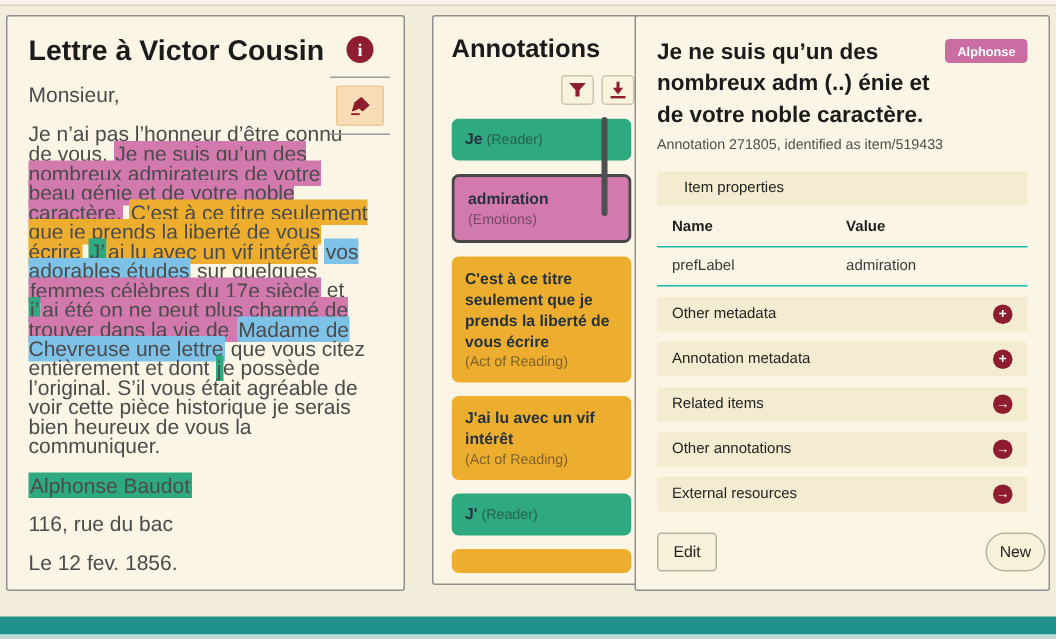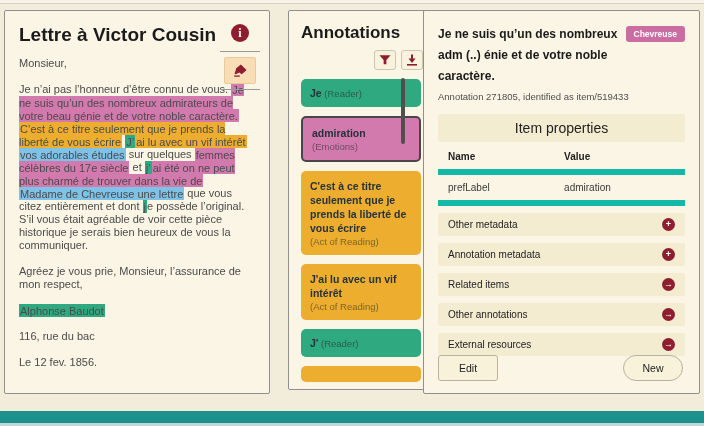--- a/index.html
+++ b/index.html
@@ -24,21 +24,21 @@
     display:flex; flex-direction:column; align-items:center; }
   .info-circle { width:18px; height:18px; border-radius:50%;
     background:var(--dark-red,#8e1e2f); color:#fff; font-size:12px; font-weight:bold;
     display:flex; align-items:center; justify-content:center;
     font-family:"Liberation Serif", serif; cursor:pointer; }
   .tool-divider { width:40px; height:1px; background:#9a9a9a; margin:9px 0 5px; }
   .tool-divider.bottom { margin:5px 0 0; }
   .hl-btn { width:32px; height:27px; background:var(--hl-btn-bg,#f9ddb6);
     border:1px solid #ecca97; border-radius:2px; display:flex; align-items:center;
     justify-content:center; padding:0; cursor:pointer; }
-  .letter { margin:11px 14px 0; font-size:11px; line-height:13px; color:#4b4b4b; width:228px; }
+  .letter { margin:11px 14px 0; font-size:14px; line-height:13px; color:#4b4b4b; width:228px; }
   .letter p { margin:0 0 13px; }
   .hl { padding:0.5px 1px; }
   .hl-pink   { background:var(--pink,#d279ae); }
   .hl-orange { background:var(--orange,#edae2f); }
   .hl-blue   { background:var(--blue,#7fc2e7); }
   .hl-green  { background:var(--green,#2ea980); }
 
   
   .anno-title { margin:12px 12px 0; font-size:17px; font-weight:bold; color:#1b1b1b; }
   .anno-toolbar { display:flex; justify-content:flex-end; gap:5px; margin:7px 13px 0; }
@@ -55,40 +55,40 @@
   .chip b { font-size:10.5px; }
   .chip .cat { color:rgba(35,35,35,0.55); font-size:9.5px; }
   .chip-label { font-weight:bold; font-size:10.5px; line-height:14px; margin-bottom:1px; }
   .scroll-thumb { position:absolute; top:67px; left:112px; width:4px; height:66px;
     background:#4f4f4f; border-radius:2px; cursor:pointer; }
 
   
   .detail-inner { padding:13px 14px 0; }
   .badge { float:right; background:var(--badge,#c96da3); color:#fff; font-size:8.5px;
     font-weight:bold; padding:3px 8px; border-radius:3px; margin:2px 0 4px 8px; }
-  .detail-title { margin:0; font-size:12px; line-height:21px; font-weight:bold; color:#1b1b1b; }
+  .detail-title { margin:0; font-size:15px; line-height:21px; font-weight:bold; color:#1b1b1b; }
   .subtitle { margin:4px 0 0; font-size:9.5px; color:#4f4f4f; }
-  .bar { margin-top:12px; background:var(--bar,#f3ecd1); padding:6px 28px; font-size:14px;
-    color:#222; border-radius:2px;text-align:center; }
+  .bar { margin-top:12px; background:var(--bar,#f3ecd1); padding:6px 18px; font-size:10px;
+    color:#222; border-radius:2px; }
   .props-table { width:100%; border-collapse:collapse; font-size:10px; color:#3a3a3a;
     margin-top:2px; }
   .props-table th { text-align:left; font-weight:bold; color:#1e1e1e; }
-  .props-table th, .props-table td { padding:7px 10px; border-bottom:6px solid #14b8a6; }
+  .props-table th, .props-table td { padding:7px 10px; border-bottom:1px solid #14b8a6; }
   .props-table th:first-child, .props-table td:first-child { width:47%; }
   .acc { display:flex; justify-content:space-between; align-items:center;
     background:var(--bar,#f3ecd1); padding:5px 10px; margin-top:7px; border-radius:2px;
     font-size:10px; color:#222; cursor:pointer; }
   .acc-icon { width:13px; height:13px; border-radius:50%; background:var(--dark-red,#8e1e2f);
     color:#fff; font-size:9px; line-height:13px; text-align:center; font-weight:bold;
     flex:0 0 13px; }
   .btn { position:absolute; bottom:12px; background:#f8f2da; border:1px solid #b9b39e;
-    border-radius:3px; font-size:10.5px; color:#222; padding:6px 6px; width:60px;
+    border-radius:3px; font-size:10.5px; color:#222; padding:6px 6px; width:40px;
     text-align:center; font-family:inherit; cursor:pointer; }
   .btn-edit { left:14px; }
-  .btn-new  { right:16px;border-radius:13px; }
+  .btn-new  { right:2px;border-radius:13px; }
 
   
   .footer-bar { position:absolute; left:0; right:0; top:411px; height:12px;
     background:var(--teal,#1f918c); }
   .footer-under { position:absolute; left:0; right:0; top:423px; height:3px;
     background:#bcd9d7; }
 </style>
 </head>
 <body>
 
@@ -108,21 +108,20 @@
         </g>
         <rect x="3" y="19" width="8" height="1.8" fill="#8e1e2f"></rect>
       </svg>
     </button>
     <div class="tool-divider bottom"></div>
   </div>
 
   <div class="letter">
     <p>Monsieur,</p>
     <p id="letter-body"><span>Je n’ai pas l’honneur d’être connu de vous. </span><span class="hl hl-pink">Je ne suis qu’un des nombreux admirateurs de votre beau génie et de votre noble caractère.</span><span> </span><span class="hl hl-orange">C’est à ce titre seulement que je prends la liberté de vous écrire</span><span> </span><span class="hl hl-green">J’</span><span class="hl hl-orange">ai lu avec un vif intérêt</span><span> </span><span class="hl hl-blue">vos adorables études</span><span> sur quelques </span><span class="hl hl-pink">femmes célèbres du 17e siècle</span><span> et </span><span class="hl hl-green">j’</span><span class="hl hl-pink">ai été on ne peut plus charmé de trouver dans la vie de </span><span class="hl hl-blue">Madame de Chevreuse une lettre</span><span> que vous citez entièrement et dont </span><span class="hl hl-green">j</span><span>e possède l’original. S’il vous était agréable de voir cette pièce historique je serais bien heureux de vous la communiquer.</span></p>
-    <p>Agréez je vous prie, Monsieur, l’assurance de mon respect,</p>
     <p><span class="hl hl-green">Alphonse Baudot</span></p>
     <p>116, rue du bac</p>
     <p>Le 12 fev. 1856.</p>
   </div>
 </section>
 
 <section class="panel panel-annotations">
   <h2 class="anno-title">Annotations</h2>
 
   <div class="anno-toolbar">
@@ -155,21 +154,21 @@
         <div class="cat">(Act of Reading)</div>
       </div>
       <div class="chip chip-green"><b>J'</b><span class="cat"> (Reader)</span></div>
       <div class="chip chip-orange"></div>
     </div>
   <div class="scroll-thumb"></div>
 </section>
 
 <section class="panel panel-detail">
   <div class="detail-inner">
-    <span class="badge">Chevreuse</span>
+    <span class="badge">Alphonse</span>
     <h2 class="detail-title">Je ne suis qu’un des nombreux adm (..) énie et de votre noble caractère.</h2>
     <p class="subtitle">Annotation 271805, identified as item/519433</p>
 
     <div class="bar">Item properties</div>
     <table class="props-table">
       <thead>
         <tr>
           <th>Name</th>
           <th>Value</th>
         </tr>

